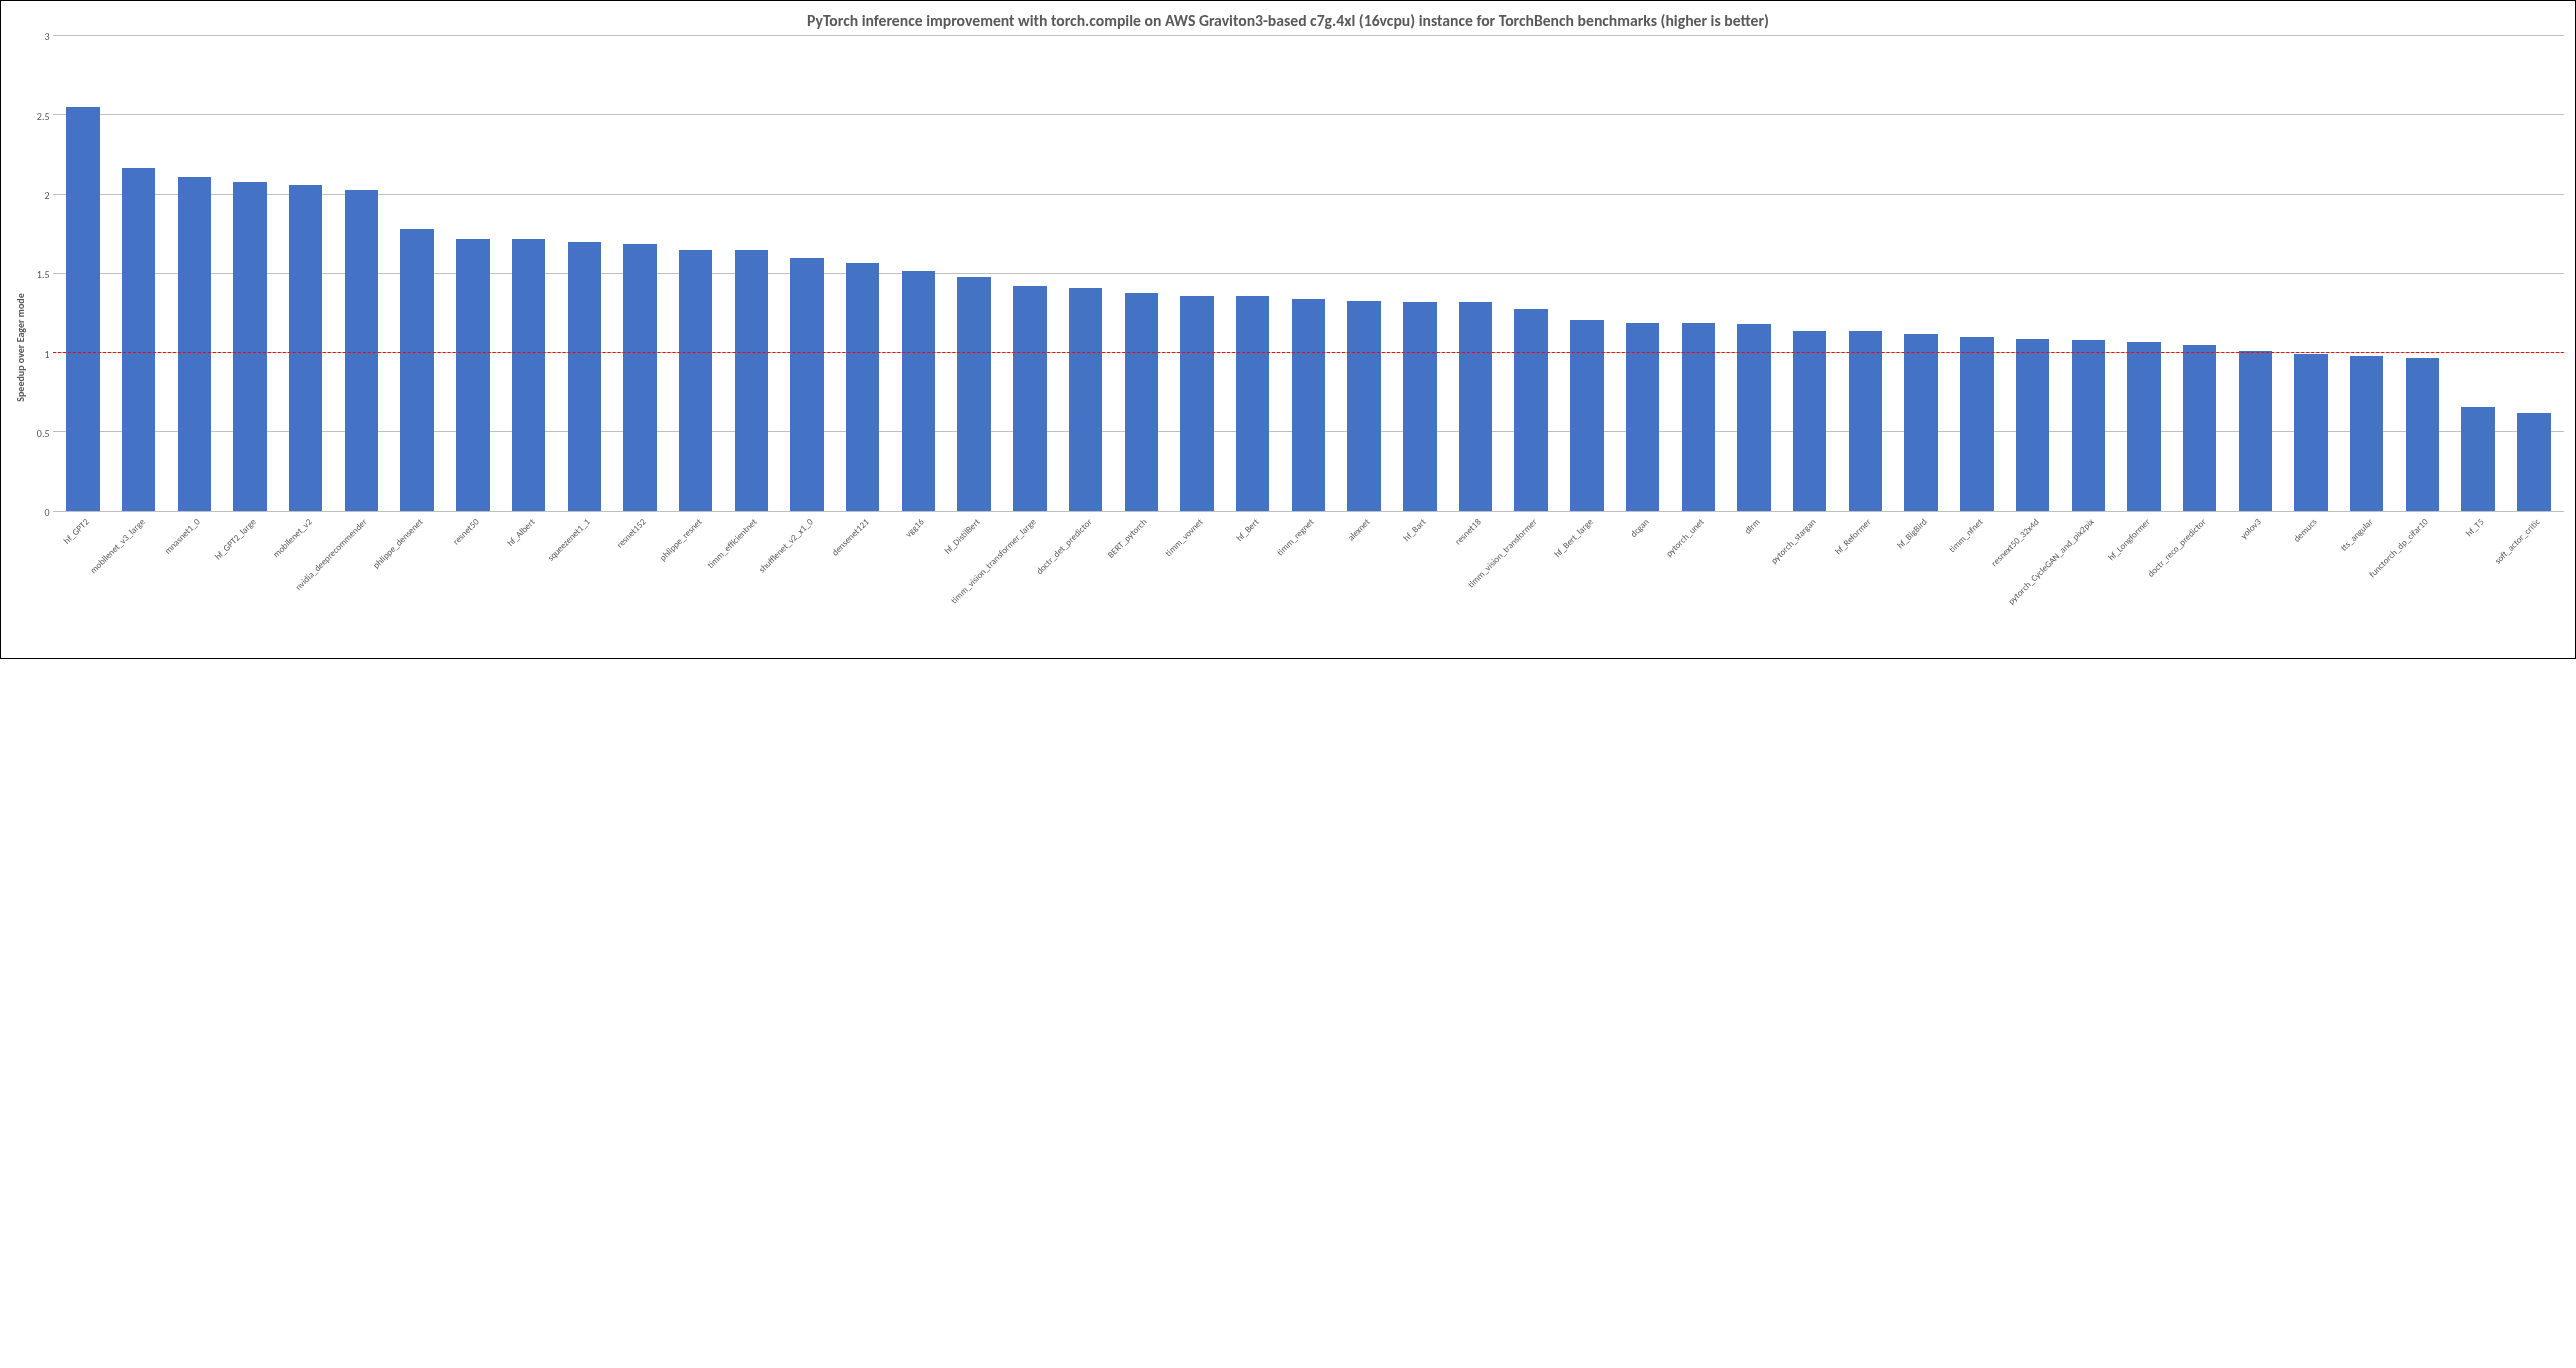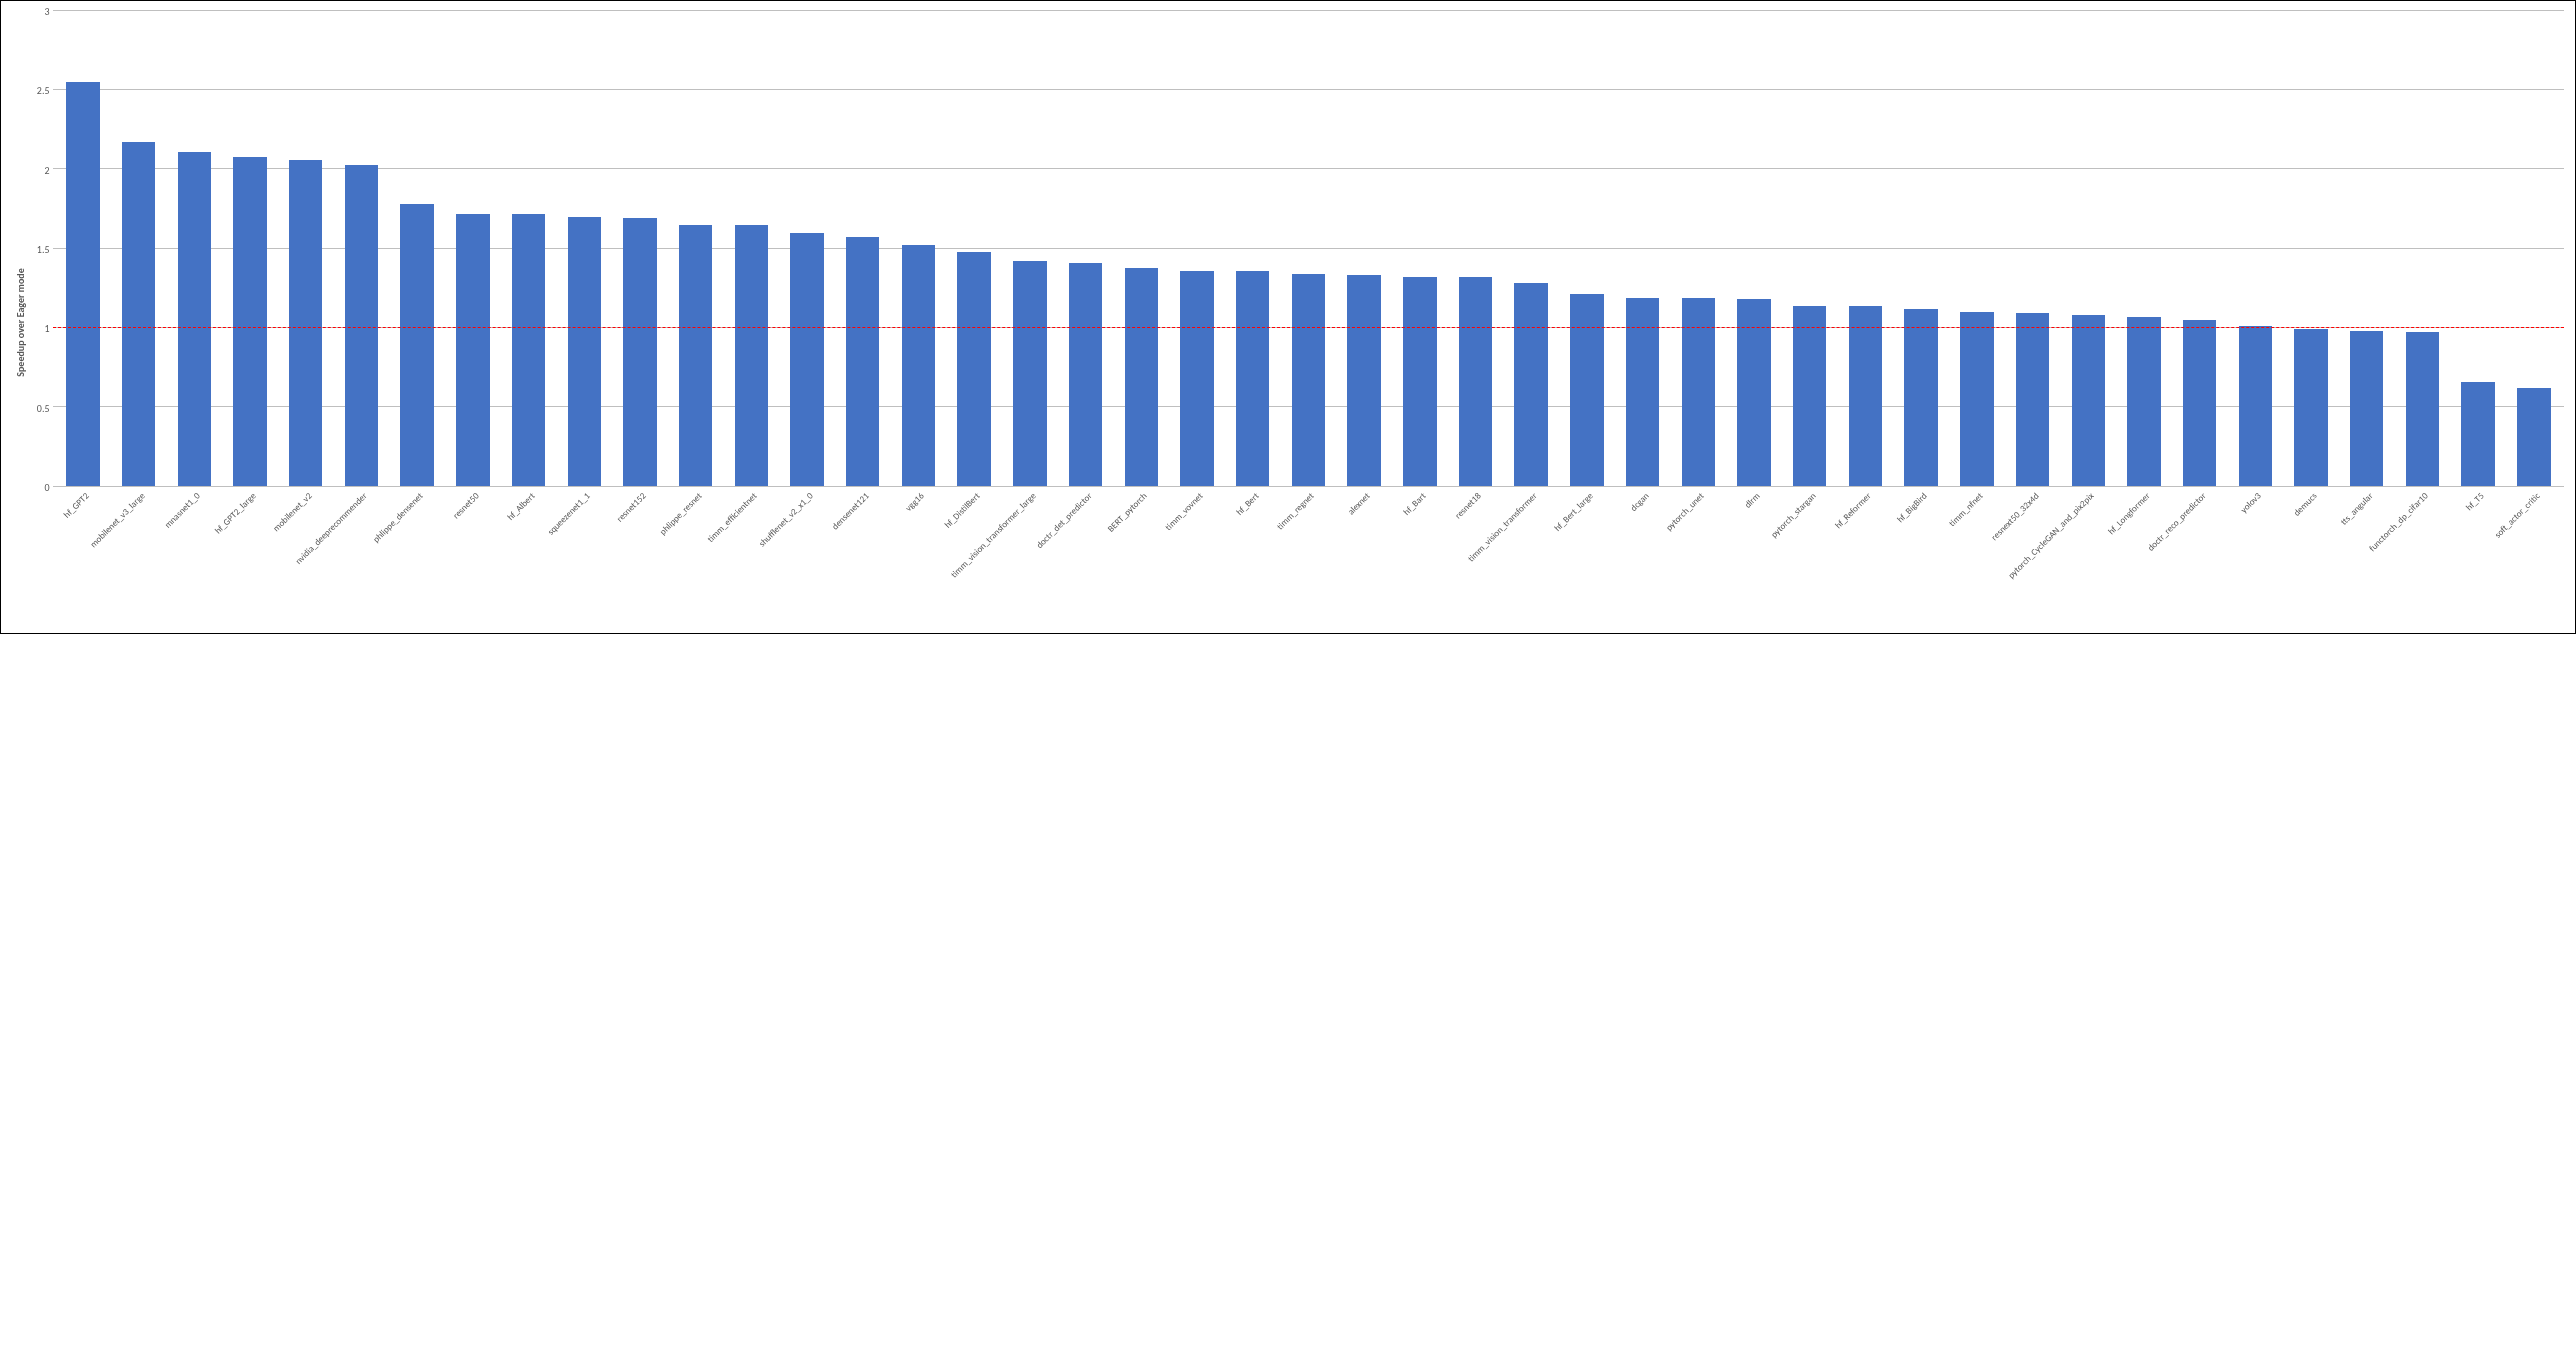--- a/index.html
+++ b/index.html
@@ -125,20 +125,22 @@
     transform: rotate(-45deg) translateX(-100%);
     white-space: nowrap;
     font-size: 9px;
     color: #595959;
   }
 </style>
 </head>
 <body>
 
 <div class="outer">
+  <div class="title">PyTorch inference improvement with torch.compile on AWS Graviton3-based c7g.4xl (16vcpu) instance for TorchBench benchmarks
+(higher is better)</div>
 
   <div class="chart-wrap">
     <div class="ylabel-wrap">
       <div class="ylabel">Speedup over Eager mode</div>
     </div>
 
     <div class="plot-zone">
       <div class="grid-area">
         <div class="yaxis" id="yaxis">
             <div class="ytick" style="bottom: 0%;">0</div>

